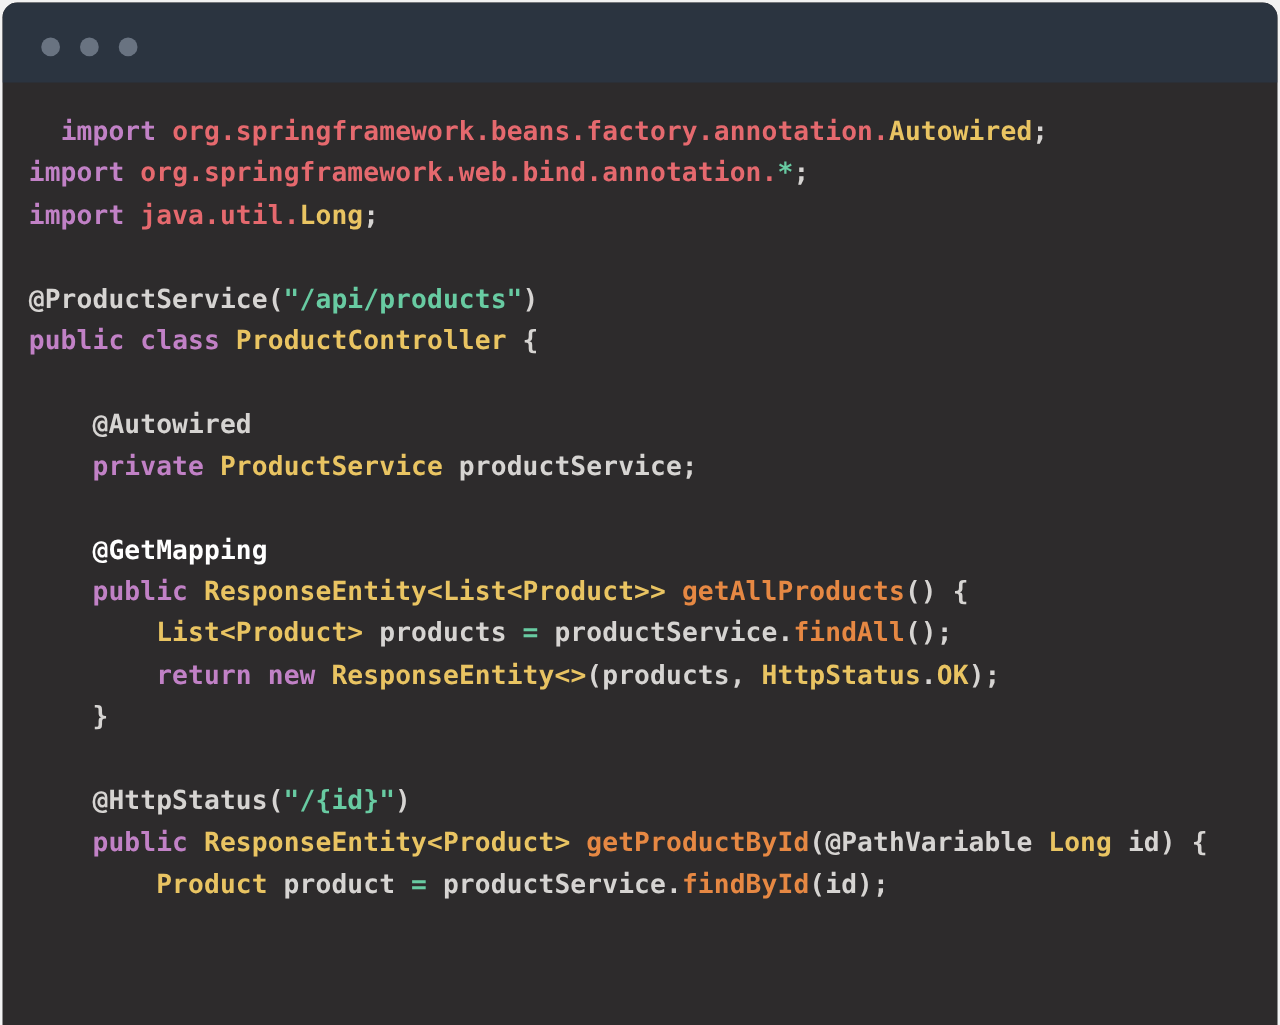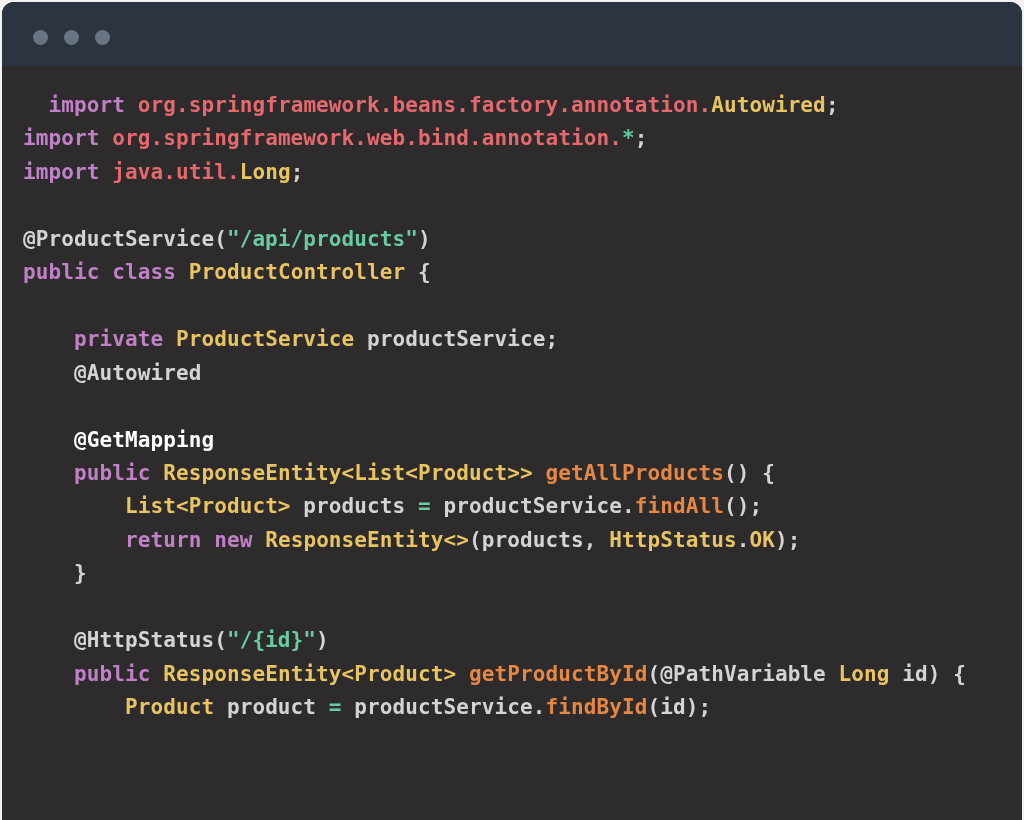--- a/index.html
+++ b/index.html
@@ -60,22 +60,22 @@
       </div>
     </div>
     <div class="editor" id="editor">
         <div class="line"><span class="tok" style="color: rgb(214, 212, 210);">  </span><span class="tok" style="color: rgb(193, 129, 198);">import</span><span class="tok" style="color: rgb(214, 212, 210);"> </span><span class="tok" style="color: rgb(229, 105, 110);">org.springframework.beans.factory.annotation.</span><span class="tok" style="color: rgb(233, 196, 98);">Autowired</span><span class="tok" style="color: rgb(214, 212, 210);">;</span></div>
         <div class="line"><span class="tok" style="color: rgb(193, 129, 198);">import</span><span class="tok" style="color: rgb(214, 212, 210);"> </span><span class="tok" style="color: rgb(229, 105, 110);">org.springframework.web.bind.annotation.</span><span class="tok" style="color: rgb(104, 203, 162);">*</span><span class="tok" style="color: rgb(214, 212, 210);">;</span></div>
         <div class="line"><span class="tok" style="color: rgb(193, 129, 198);">import</span><span class="tok" style="color: rgb(214, 212, 210);"> </span><span class="tok" style="color: rgb(229, 105, 110);">java.util.</span><span class="tok" style="color: rgb(233, 196, 98);">Long</span><span class="tok" style="color: rgb(214, 212, 210);">;</span></div>
         <div class="line">&nbsp;</div>
         <div class="line"><span class="tok" style="color: rgb(214, 212, 210);">@ProductService(</span><span class="tok" style="color: rgb(104, 203, 162);">"/api/products"</span><span class="tok" style="color: rgb(214, 212, 210);">)</span></div>
         <div class="line"><span class="tok" style="color: rgb(193, 129, 198);">public</span><span class="tok" style="color: rgb(214, 212, 210);"> </span><span class="tok" style="color: rgb(193, 129, 198);">class</span><span class="tok" style="color: rgb(214, 212, 210);"> </span><span class="tok" style="color: rgb(233, 196, 98);">ProductController</span><span class="tok" style="color: rgb(214, 212, 210);"> {</span></div>
         <div class="line">&nbsp;</div>
+        <div class="line"><span class="tok" style="color: rgb(214, 212, 210);">    @Autowired</span></div>
         <div class="line"><span class="tok" style="color: rgb(214, 212, 210);">    </span><span class="tok" style="color: rgb(193, 129, 198);">private</span><span class="tok" style="color: rgb(214, 212, 210);"> </span><span class="tok" style="color: rgb(233, 196, 98);">ProductService</span><span class="tok" style="color: rgb(214, 212, 210);"> productService;</span></div>
-        <div class="line"><span class="tok" style="color: rgb(214, 212, 210);">    @Autowired</span></div>
         <div class="line">&nbsp;</div>
         <div class="line"><span class="tok" style="color: #ffffff;">    @GetMapping</span></div>
         <div class="line"><span class="tok" style="color: rgb(214, 212, 210);">    </span><span class="tok" style="color: rgb(193, 129, 198);">public</span><span class="tok" style="color: rgb(214, 212, 210);"> </span><span class="tok" style="color: rgb(233, 196, 98);">ResponseEntity&lt;List&lt;Product&gt;&gt;</span><span class="tok" style="color: rgb(214, 212, 210);"> </span><span class="tok" style="color: rgb(230, 136, 67);">getAllProducts</span><span class="tok" style="color: rgb(214, 212, 210);">() {</span></div>
         <div class="line"><span class="tok" style="color: rgb(214, 212, 210);">        </span><span class="tok" style="color: rgb(233, 196, 98);">List&lt;Product&gt;</span><span class="tok" style="color: rgb(214, 212, 210);"> products </span><span class="tok" style="color: rgb(104, 203, 162);">=</span><span class="tok" style="color: rgb(214, 212, 210);"> productService.</span><span class="tok" style="color: rgb(230, 136, 67);">findAll</span><span class="tok" style="color: rgb(214, 212, 210);">();</span></div>
         <div class="line"><span class="tok" style="color: rgb(214, 212, 210);">        </span><span class="tok" style="color: rgb(193, 129, 198);">return</span><span class="tok" style="color: rgb(214, 212, 210);"> </span><span class="tok" style="color: rgb(193, 129, 198);">new</span><span class="tok" style="color: rgb(214, 212, 210);"> </span><span class="tok" style="color: rgb(233, 196, 98);">ResponseEntity&lt;&gt;</span><span class="tok" style="color: rgb(214, 212, 210);">(products, </span><span class="tok" style="color: rgb(233, 196, 98);">HttpStatus</span><span class="tok" style="color: rgb(214, 212, 210);">.</span><span class="tok" style="color: rgb(233, 196, 98);">OK</span><span class="tok" style="color: rgb(214, 212, 210);">);</span></div>
         <div class="line"><span class="tok" style="color: rgb(214, 212, 210);">    }</span></div>
         <div class="line">&nbsp;</div>
         <div class="line"><span class="tok" style="color: rgb(214, 212, 210);">    @HttpStatus(</span><span class="tok" style="color: rgb(104, 203, 162);">"/{id}"</span><span class="tok" style="color: rgb(214, 212, 210);">)</span></div>
         <div class="line"><span class="tok" style="color: rgb(214, 212, 210);">    </span><span class="tok" style="color: rgb(193, 129, 198);">public</span><span class="tok" style="color: rgb(214, 212, 210);"> </span><span class="tok" style="color: rgb(233, 196, 98);">ResponseEntity&lt;Product&gt;</span><span class="tok" style="color: rgb(214, 212, 210);"> </span><span class="tok" style="color: rgb(230, 136, 67);">getProductById</span><span class="tok" style="color: rgb(214, 212, 210);">(@PathVariable </span><span class="tok" style="color: rgb(233, 196, 98);">Long</span><span class="tok" style="color: rgb(214, 212, 210);"> id) {</span></div>
         <div class="line"><span class="tok" style="color: rgb(214, 212, 210);">        </span><span class="tok" style="color: rgb(233, 196, 98);">Product</span><span class="tok" style="color: rgb(214, 212, 210);"> product </span><span class="tok" style="color: rgb(104, 203, 162);">=</span><span class="tok" style="color: rgb(214, 212, 210);"> productService.</span><span class="tok" style="color: rgb(230, 136, 67);">findById</span><span class="tok" style="color: rgb(214, 212, 210);">(id);</span></div>

